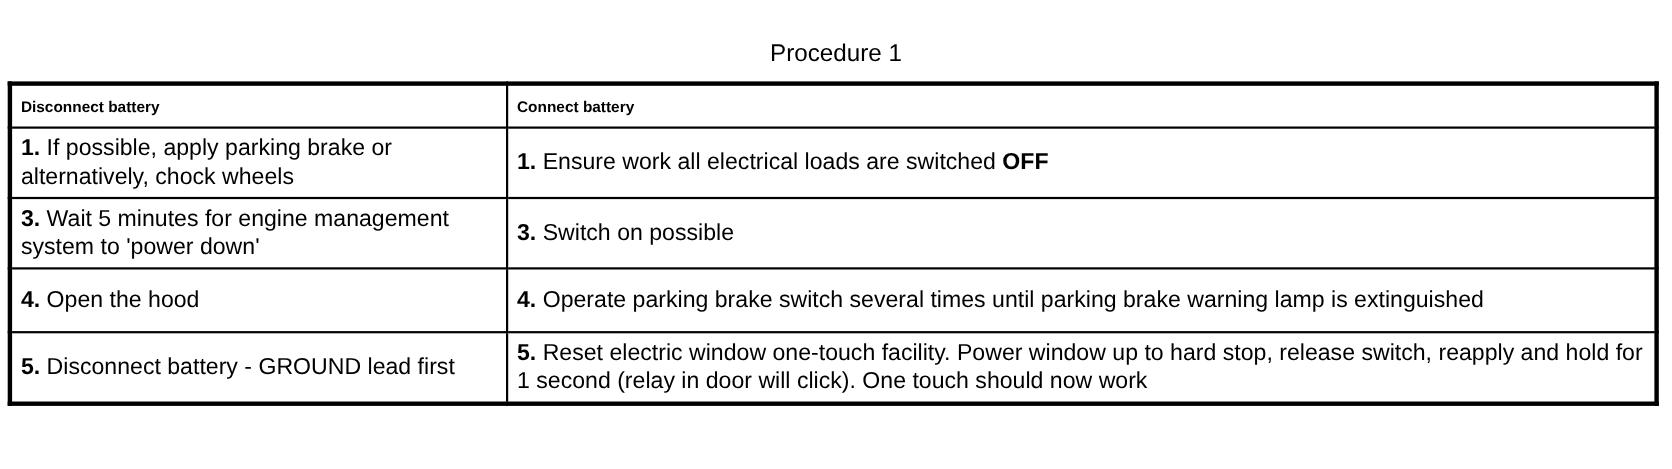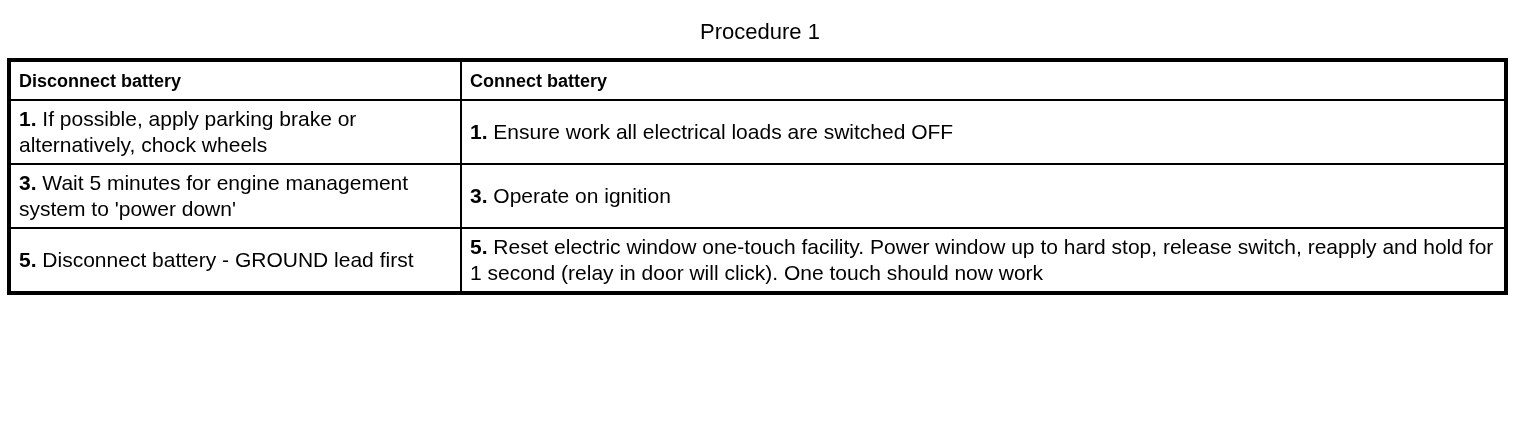--- a/index.html
+++ b/index.html
@@ -9,52 +9,53 @@
     color: #000000;
     font-family: "Liberation Sans", sans-serif;
   }
   .page {
     width: 1520px;
     height: 426px;
     box-sizing: border-box;
     overflow: hidden;
   }
   .title {
-    padding-top: 20px;
+    padding-top: 5px;
     text-align: center;
     font-size: 22px;
     line-height: 24px;
     font-weight: 400;
+    margin-top: 31px;
   }
   table.procedure {
     border-collapse: collapse;
     table-layout: fixed;
     width: 1501px;
     margin: 14px 0 0 7px;
     border: 4px solid #000000;
   }
   table.procedure th,
   table.procedure td {
     border: 2px solid #000000;
     padding: 5px 8px;
     font-size: 21px;
     line-height: 26px;
     vertical-align: middle;
     text-align: left;
     word-wrap: break-word;
   }
   table.procedure th {
-    font-size: 18px;
+    font-size: 14px;
     font-weight: 700;
     margin-top: 30px;
   }
   tr.h-short { height: 40px; }
   tr.h-tall  { height: 58px; }
   .step-num  { font-weight: 700; }
-  .step-bold { font-weight: 400; }
+  .step-bold { font-weight: 700; }
 </style>
 </head>
 <body>
 
 <div class="page">
 
   <div class="title">Procedure 1</div>
 
   <table class="procedure">
     <colgroup>
@@ -67,21 +68,25 @@
         <th>Connect battery</th>
       </tr>
     </thead>
     <tbody>
       <tr class="h-tall">
         <td><span class="step-num">1.</span><span> If possible, apply parking brake or alternatively, chock wheels</span></td>
         <td><span class="step-num">1.</span><span> Ensure work all electrical loads are switched </span><span class="step-bold">OFF</span></td>
       </tr>
       <tr class="h-tall">
         <td><span class="step-num">3.</span><span> Wait 5 minutes for engine management system to 'power down'</span></td>
-        <td><span class="step-num">3.</span><span> Operate on ignition</span></td>
+        <td><span class="step-num">3.</span><span> Switch on possible</span></td>
+      </tr>
+      <tr class="h-tall">
+        <td><span class="step-num">4.</span><span> Open the hood</span></td>
+        <td><span class="step-num">4.</span><span> Operate parking brake switch several times until parking brake warning lamp is extinguished</span></td>
       </tr>
       <tr class="h-tall">
         <td><span class="step-num">5.</span><span> Disconnect battery - GROUND lead first</span></td>
         <td><span class="step-num">5.</span><span> Reset electric window one-touch facility. Power window up to hard stop, release switch, reapply and hold for 1 second (relay in door will click). One touch should now work</span></td>
       </tr>
     </tbody>
   </table>
 
 </div>
 

